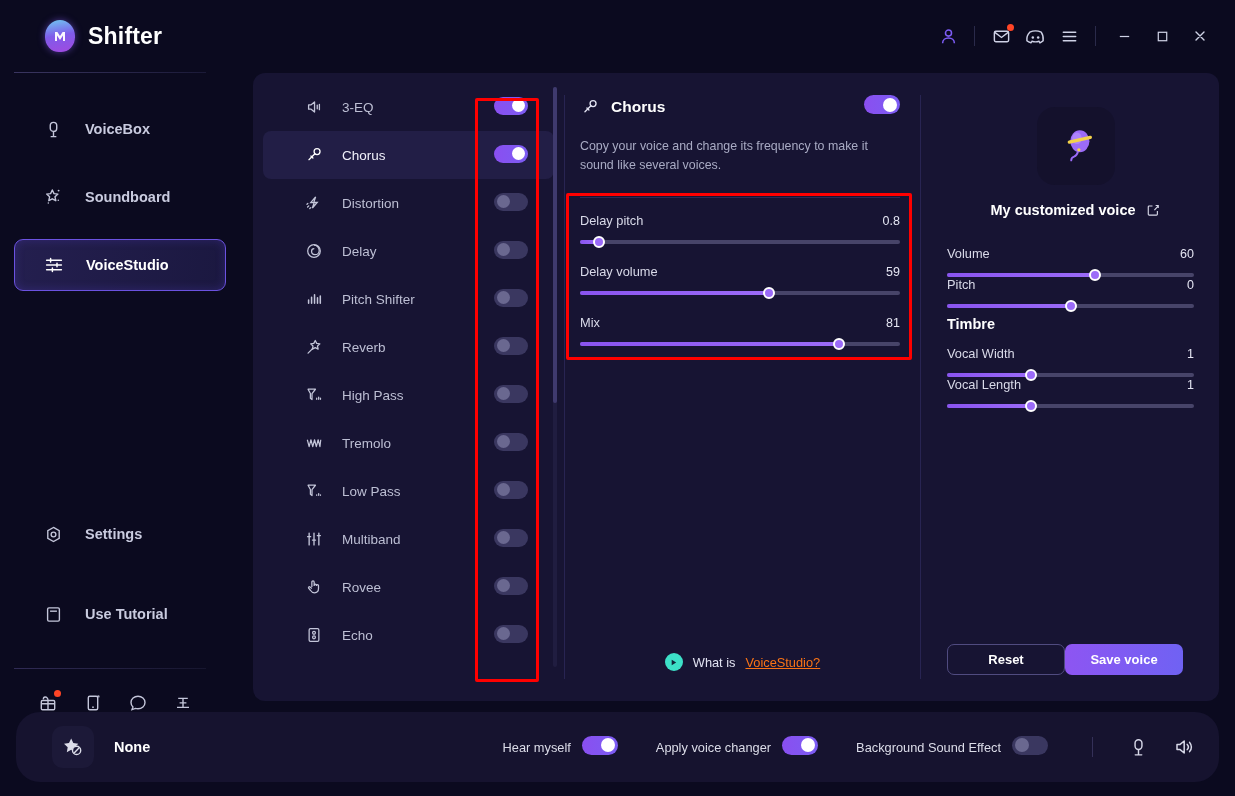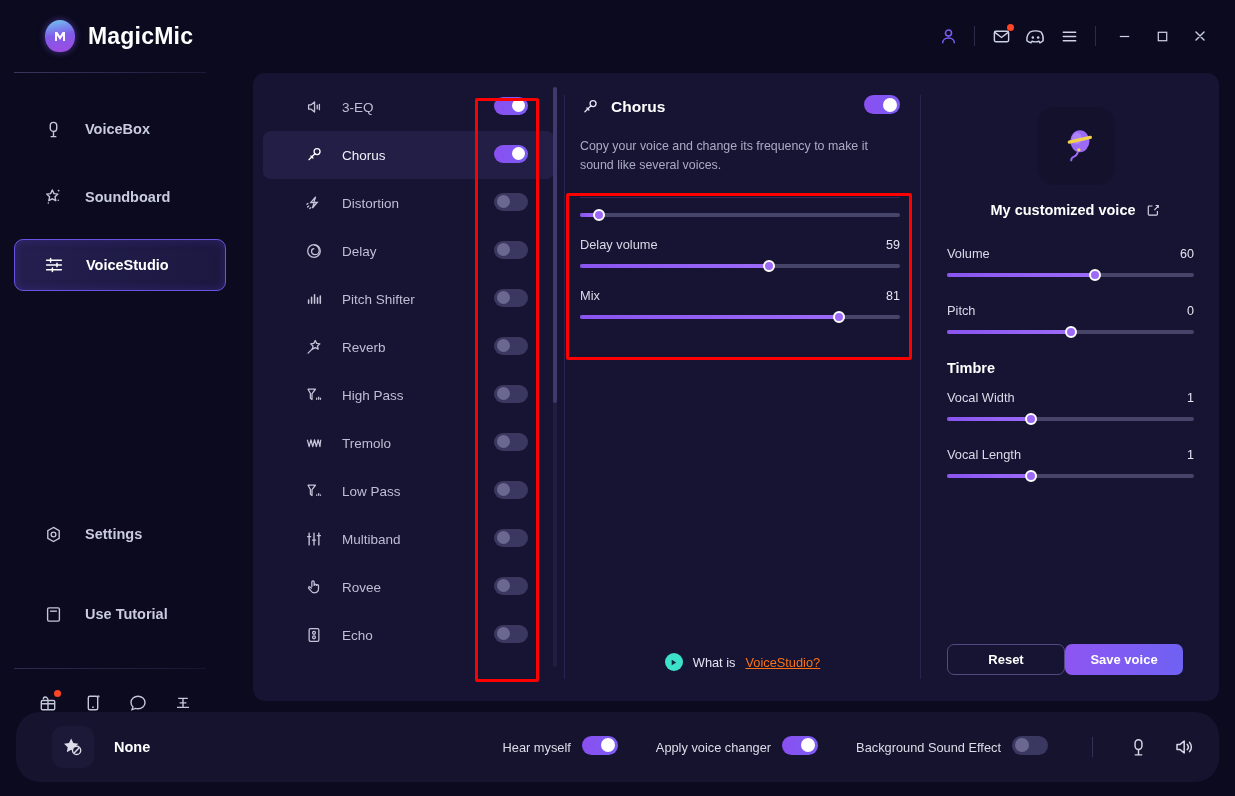--- a/index.html
+++ b/index.html
@@ -165,21 +165,21 @@
   .voice-avatar {
     width: 78px; height: 78px; border-radius: 18px; background: #14112c;
     margin: 12px auto 0 auto; display: flex; align-items: center; justify-content: center;
   }
   .voice-name {
     margin-top: 17px; display:flex; align-items:center; justify-content:center; gap:10px;
     font-size: 14.5px; font-weight: bold; color: #ffffff;
   }
   .edit-ico { width: 15px; height: 15px; color: #d7d8e8; display:flex; align-items:center; justify-content:center;}
   .vparams { margin-top: 28px; width: 247px; }
-  .vparam { margin-bottom: 26px; }
+  .vparam { }
   .timbre-title { font-size: 14.5px; font-weight: bold; color: #ffffff; margin: 8px 0 14px 0; }
 
   .voice-btns {
     position: absolute; left: 26px; bottom: 26px; display:flex; 
   }
   .btn {
     height: 31px; border-radius: 7px; display:flex; align-items:center; justify-content:center;
     font-size: 13px; font-weight: bold; color: #ffffff;
   }
   .btn-reset { width: 118px; background: transparent; border: 1px solid #504b80; }
@@ -215,21 +215,21 @@
 
 <div class="app">
 
   <div class="titlebar">
     <div class="brand">
       <div class="brand-logo">
         <svg width="16" height="17" viewBox="0 0 16 17">
             <path d="M3 4 L3 13 L5 13 L5 7.5 L8 12 L11 7.5 L11 13 L13 13 L13 4 L10.6 4 L8 8 L5.4 4 Z" fill="#ffffff" opacity=".95"></path>
           </svg>
       </div>
-      <div class="brand-title">MagicMic</div>
+      <div class="brand-title">Shifter</div>
     </div>
 
     <div class="tb-right">
       <div class="tb-btn accent">
         <svg width="19" height="19" viewBox="0 0 20 20" fill="none" stroke="currentColor" stroke-width="1.6">
             <circle cx="10" cy="6.4" r="3.2"></circle>
             <path d="M3.8 17c0-3.4 2.8-5.5 6.2-5.5s6.2 2.1 6.2 5.5"></path>
           </svg>
       </div>
       <div class="tb-sep"></div>
@@ -514,20 +514,24 @@
         </span>
         <span class="detail-title">Chorus</span>
         <span><span class="toggle big on"><span class="knob"></span></span></span>
       </div>
 
       <div class="detail-desc">Copy your voice and change its frequency to make it sound like several voices.</div>
       <div class="detail-sep"></div>
 
       <div class="params">
         <div class="param">
+          <div class="param-row">
+            <span class="param-name">Delay pitch</span>
+            <span class="param-val">0.8</span>
+          </div>
           <div class="track">
             <div class="fill" style="width:6%"></div>
             <div class="thumb" style="left:6%"></div>
           </div>
         </div>
 
         <div class="param">
           <div class="param-row">
             <span class="param-name">Delay volume</span>
             <span class="param-val">59</span>

